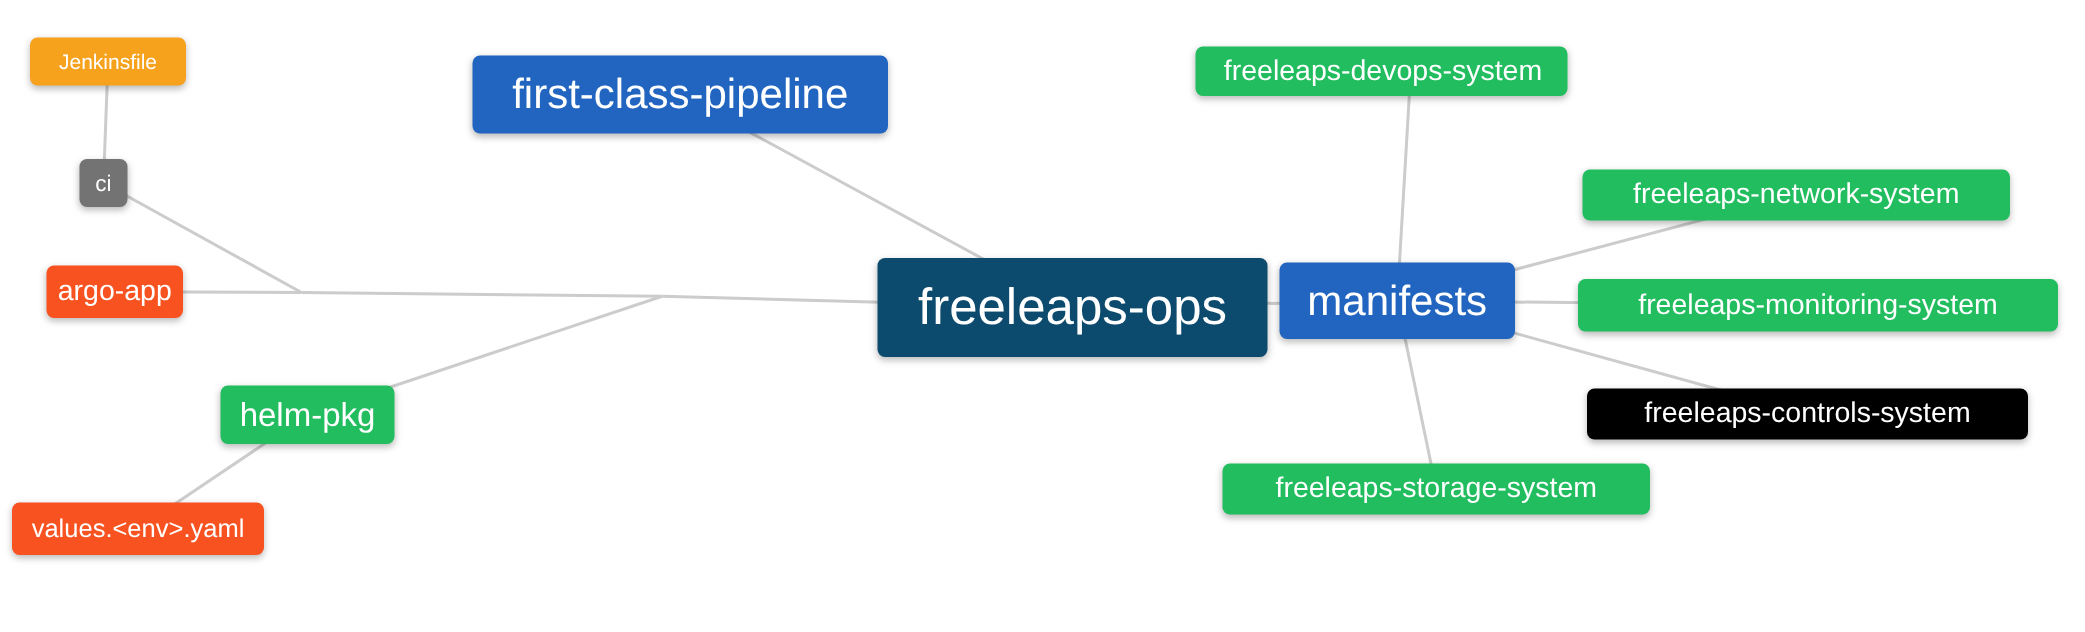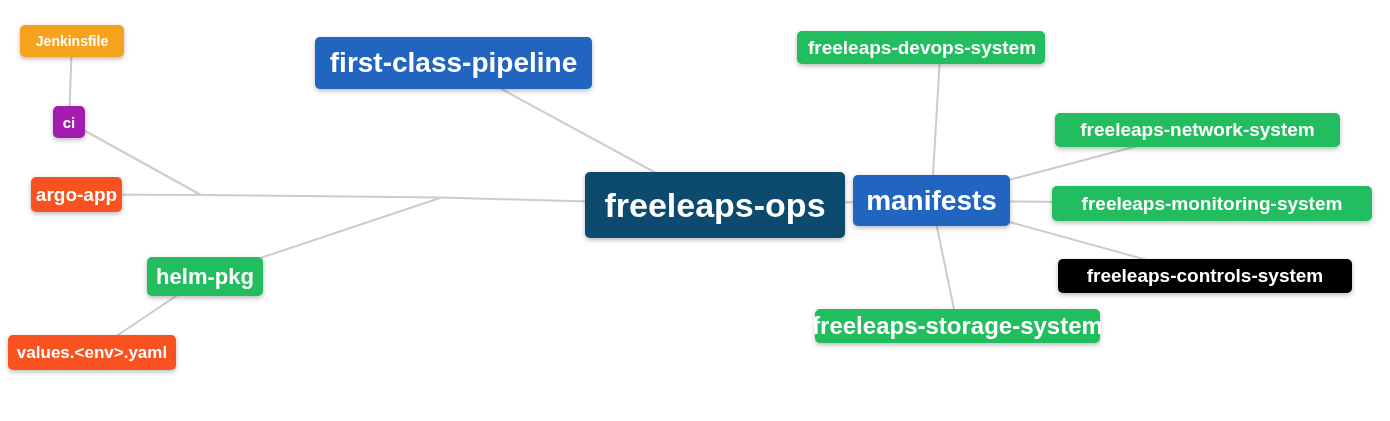--- a/index.html
+++ b/index.html
@@ -3,21 +3,20 @@
 <meta charset="utf-8">
 <style>
   html, body { margin: 0; padding: 0; background: #ffffff; }
   .canvas {
     position: relative;
     width: 1390px;
     height: 421px;
     background: #ffffff;
     overflow: hidden;
     font-family: "Liberation Sans", sans-serif;
-    font-weight: bold;
   }
   .edges-layer {
     position: absolute;
     left: 0; top: 0;
     width: 1390px; height: 421px;
   }
   .node {
     position: absolute;
     display: flex;
     align-items: center;
@@ -47,25 +46,25 @@
       <line x1="453.5" y1="63" x2="715" y2="205" stroke="#cccccc" stroke-width="2"></line>
       <line x1="715" y1="205" x2="931.5" y2="200.5" stroke="#cccccc" stroke-width="2"></line>
       <line x1="931.5" y1="200.5" x2="940.5" y2="47.5" stroke="#cccccc" stroke-width="2"></line>
       <line x1="931.5" y1="200.5" x2="1197.5" y2="130" stroke="#cccccc" stroke-width="2"></line>
       <line x1="931.5" y1="200.5" x2="1212" y2="203.5" stroke="#cccccc" stroke-width="2"></line>
       <line x1="931.5" y1="200.5" x2="1205" y2="276" stroke="#cccccc" stroke-width="2"></line>
       <line x1="931.5" y1="200.5" x2="957.5" y2="326" stroke="#cccccc" stroke-width="2"></line>
     </svg>
 
 <div class="node" style="left: 20px; top: 25px; width: 104px; height: 32px; font-size: 14px; background: rgb(247, 162, 29);">Jenkinsfile</div>
-    <div class="node" style="left: 53px; top: 106px; width: 32px; height: 32px; font-size: 15px; background: #a21caf;">ci</div>
+    <div class="node" style="left: 53px; top: 106px; width: 32px; height: 32px; font-size: 15px; background: #737373;">ci</div>
     <div class="node" style="left: 31px; top: 177px; width: 91px; height: 35px; font-size: 19px; background: rgb(247, 82, 32);">argo-app</div>
     <div class="node" style="left: 147px; top: 257px; width: 116px; height: 39px; font-size: 22px; background: rgb(33, 189, 94);">helm-pkg</div>
     <div class="node" style="left: 8px; top: 335px; width: 168px; height: 35px; font-size: 17px; background: rgb(247, 82, 32);">values.&lt;env&gt;.yaml</div>
     <div class="node" style="left: 315px; top: 37px; width: 277px; height: 52px; font-size: 28px; background: rgb(33, 101, 192);">first-class-pipeline</div>
     <div class="node" style="left: 585px; top: 172px; width: 260px; height: 66px; font-size: 34px; background: #0c4a6e;">freeleaps-ops</div>
     <div class="node" style="left: 853px; top: 175px; width: 157px; height: 51px; font-size: 28px; background: rgb(33, 101, 192);">manifests</div>
     <div class="node" style="left: 797px; top: 31px; width: 248px; height: 33px; font-size: 19px; background: rgb(33, 189, 94); padding-left: 12px;">freeleaps-devops-system</div>
     <div class="node" style="left: 1055px; top: 113px; width: 285px; height: 34px; font-size: 19px; background: rgb(33, 189, 94);">freeleaps-network-system</div>
     <div class="node" style="left: 1052px; top: 186px; width: 320px; height: 35px; font-size: 19px; background: rgb(33, 189, 94);">freeleaps-monitoring-system</div>
     <div class="node" style="left: 1058px; top: 259px; width: 294px; height: 34px; font-size: 19px; background: #000000;">freeleaps-controls-system</div>
-    <div class="node" style="left: 815px; top: 309px; width: 285px; height: 34px; font-size: 24px; background: rgb(33, 189, 94);">freeleaps-storage-system</div>
+    <div class="node" style="left: 815px; top: 309px; width: 285px; height: 34px; font-size: 19px; background: rgb(33, 189, 94);">freeleaps-storage-system</div>
   </div>
 
 </body></html>

